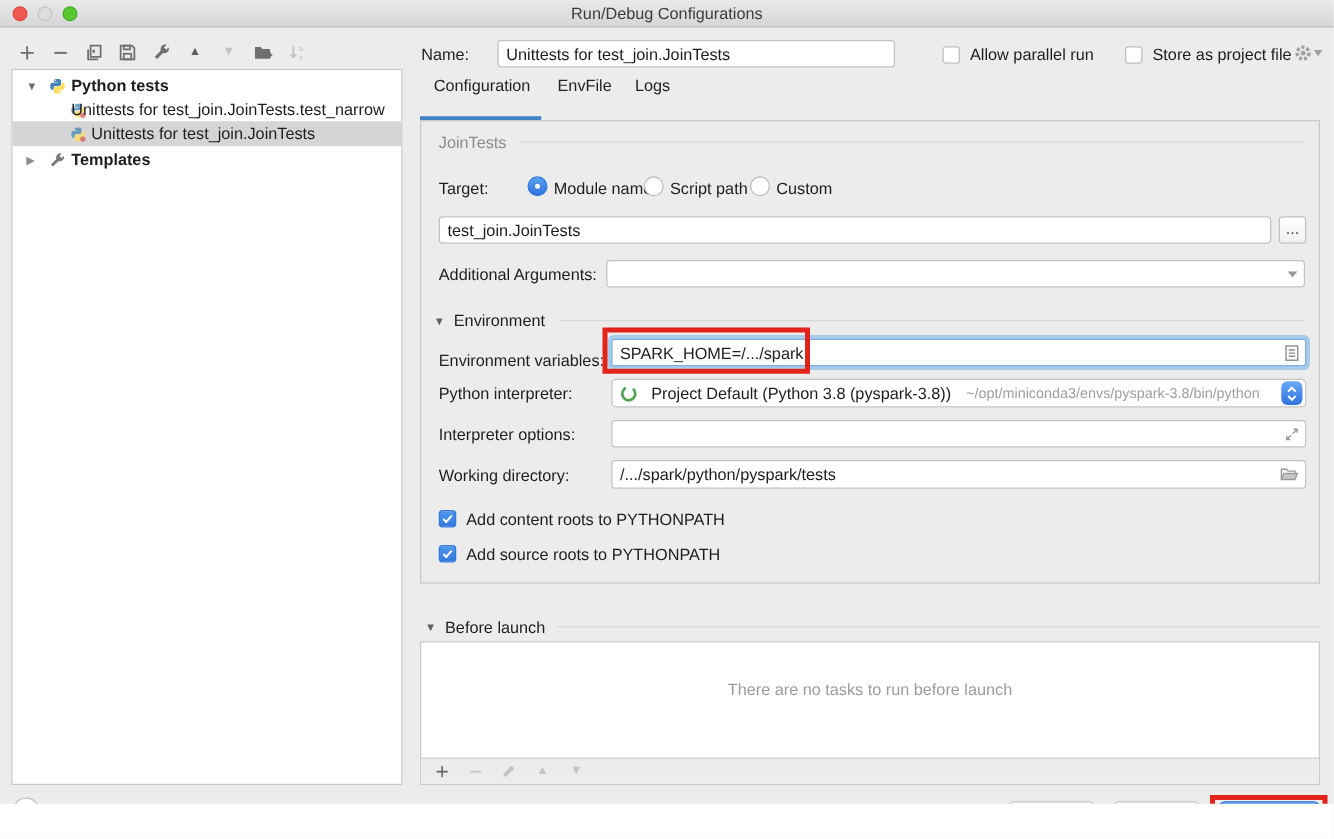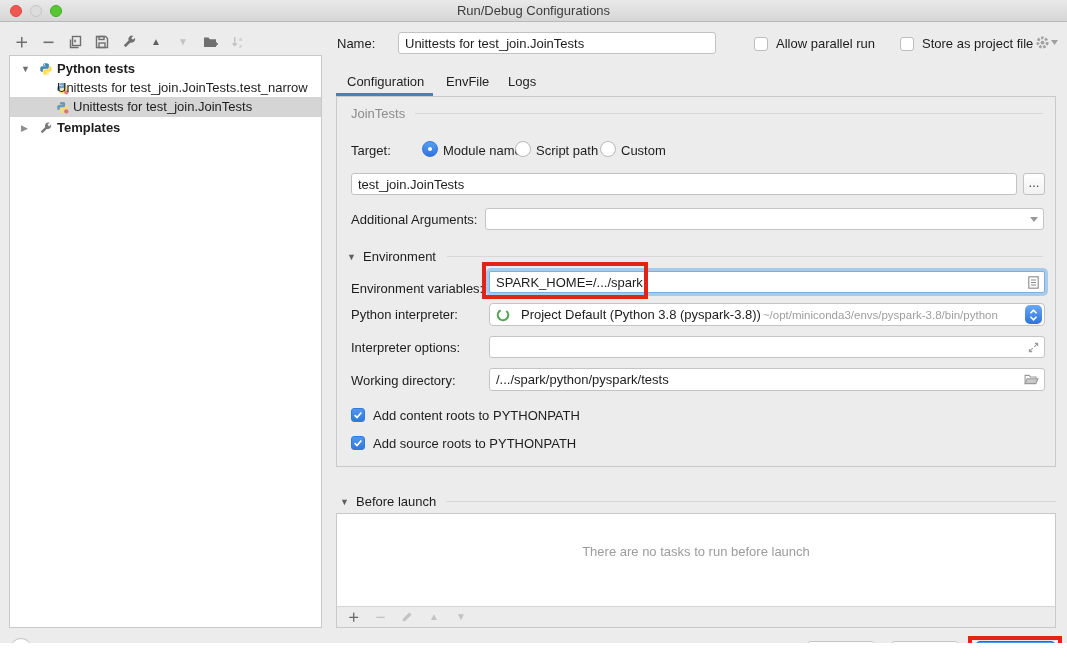--- a/index.html
+++ b/index.html
@@ -42,21 +42,21 @@
   
   .lbl { position:absolute; white-space:nowrap; }
   input.txt { position:absolute; border:1px solid #c2c2c2; border-radius:3px; background:#fff;
     font:13px "Liberation Sans","DejaVu Sans",sans-serif; color:#1d1d1d; padding:0 6px; outline:none; }
   .cb { position:absolute; width:14px; height:14px; border:1px solid #bdbdbd; border-radius:3px; background:#fff; }
   .cb.checked { background:linear-gradient(#4f97ee,#3378dd); border-color:#3378dd; }
   .cb.checked svg { display:block; margin:1px auto 0; }
   .gear { position:absolute; display:flex; align-items:center; color:#a0a0a0; }
 
   
-  .tab { position:absolute; top:70px; height:24px; line-height:24px; color:#1f1f1f;text-align:right; }
+  .tab { position:absolute; top:57px; height:24px; line-height:24px; color:#1f1f1f;text-align:right; }
   .tab-underline { position:absolute; left:336px; top:93px; width:97px; height:3px; background:#4083c4; }
 
   
   .config-panel { position:absolute; left:336px; top:96px; width:720px; height:371px;
     background:#ececec; border:1px solid #c9c9c9; }
   .group-label { position:absolute; color:#8c8c8c; white-space:nowrap; }
   .hline { position:absolute; height:1px; background:#d8d8d8; }
   .sec-arrow { position:absolute; font-size:9px; color:#5f5f5f; }
 
   .radio { position:absolute; width:16px; height:16px; border-radius:50%; background:#fff; border:1px solid #b9b9b9; }
@@ -67,21 +67,21 @@
     background:linear-gradient(#fff,#f1f1f1); color:#444; text-align:center; line-height:18px; }
 
   .field-wrap { position:absolute; background:#fff; border:1px solid #c4c4c4; border-radius:3px; display:flex; align-items:center; }
   .field-wrap.focused { border-color:#7cb0e2; box-shadow:0 0 0 3px #a9cbea; border-radius:2px; }
   .field-wrap input { flex:1; border:none; background:transparent; outline:none; padding:0 6px;
     font:13px "Liberation Sans","DejaVu Sans",sans-serif; color:#1d1d1d; }
   .field-ic { flex:0 0 auto; margin-right:5px; display:flex; align-items:center; }
 
   .combo { position:absolute; background:#fff; border:1px solid #c4c4c4; border-radius:4px; display:flex; align-items:center; overflow:hidden; }
   .combo .c-main { margin-left:6px; white-space:nowrap; }
-  .combo .c-path { margin-left:2px; color:#9e9e9e; font-size:11.5px; white-space:nowrap; overflow:hidden; flex:1; }
+  .combo .c-path { margin-left:12px; color:#9e9e9e; font-size:11.5px; white-space:nowrap; overflow:hidden; flex:1; }
   .stepper { flex:0 0 auto; width:17px; height:19px; margin-right:2px; border-radius:5px;
     background:linear-gradient(#6aa9f3,#2e72df); display:flex; align-items:center; justify-content:center; }
 
   
   .bl-panel { position:absolute; left:336px; top:513px; width:720px; height:115px; background:#fff; border:1px solid #c9c9c9; }
   .bl-empty { position:absolute; left:0; right:0; top:30px; text-align:center; color:#9c9c9c; }
   .bl-toolbar { position:absolute; left:0; right:0; bottom:0; height:21px; background:#ececec;
     border-top:1px solid #d4d4d4; display:flex; align-items:center; padding-left:9px; gap:13px; }
   .bl-toolbar .tb-ic { width:14px; height:14px; }
 

